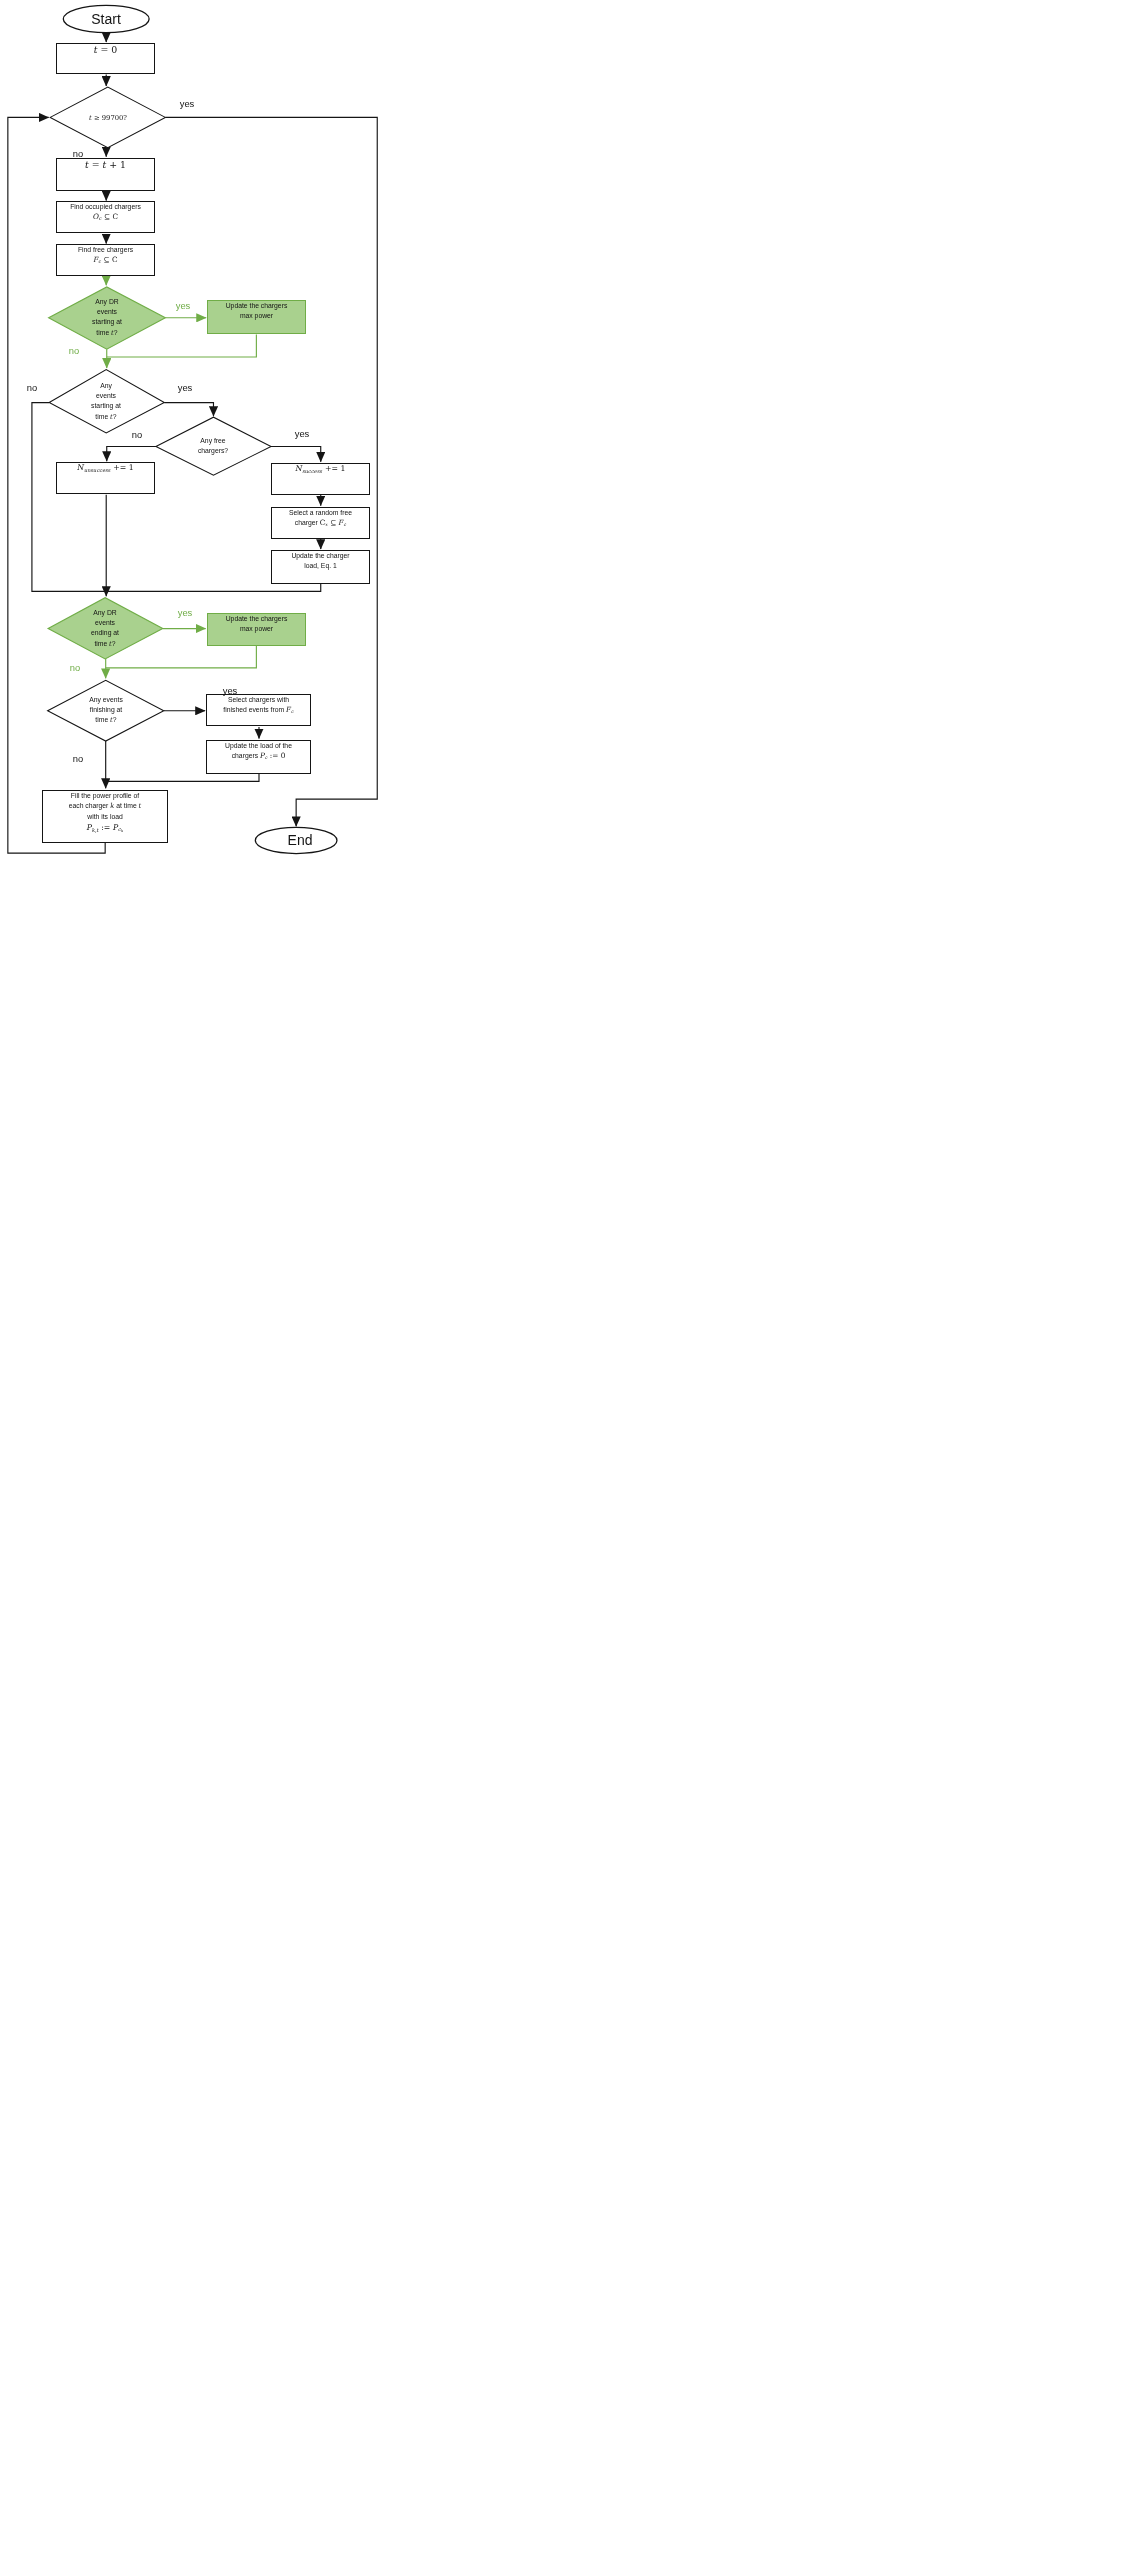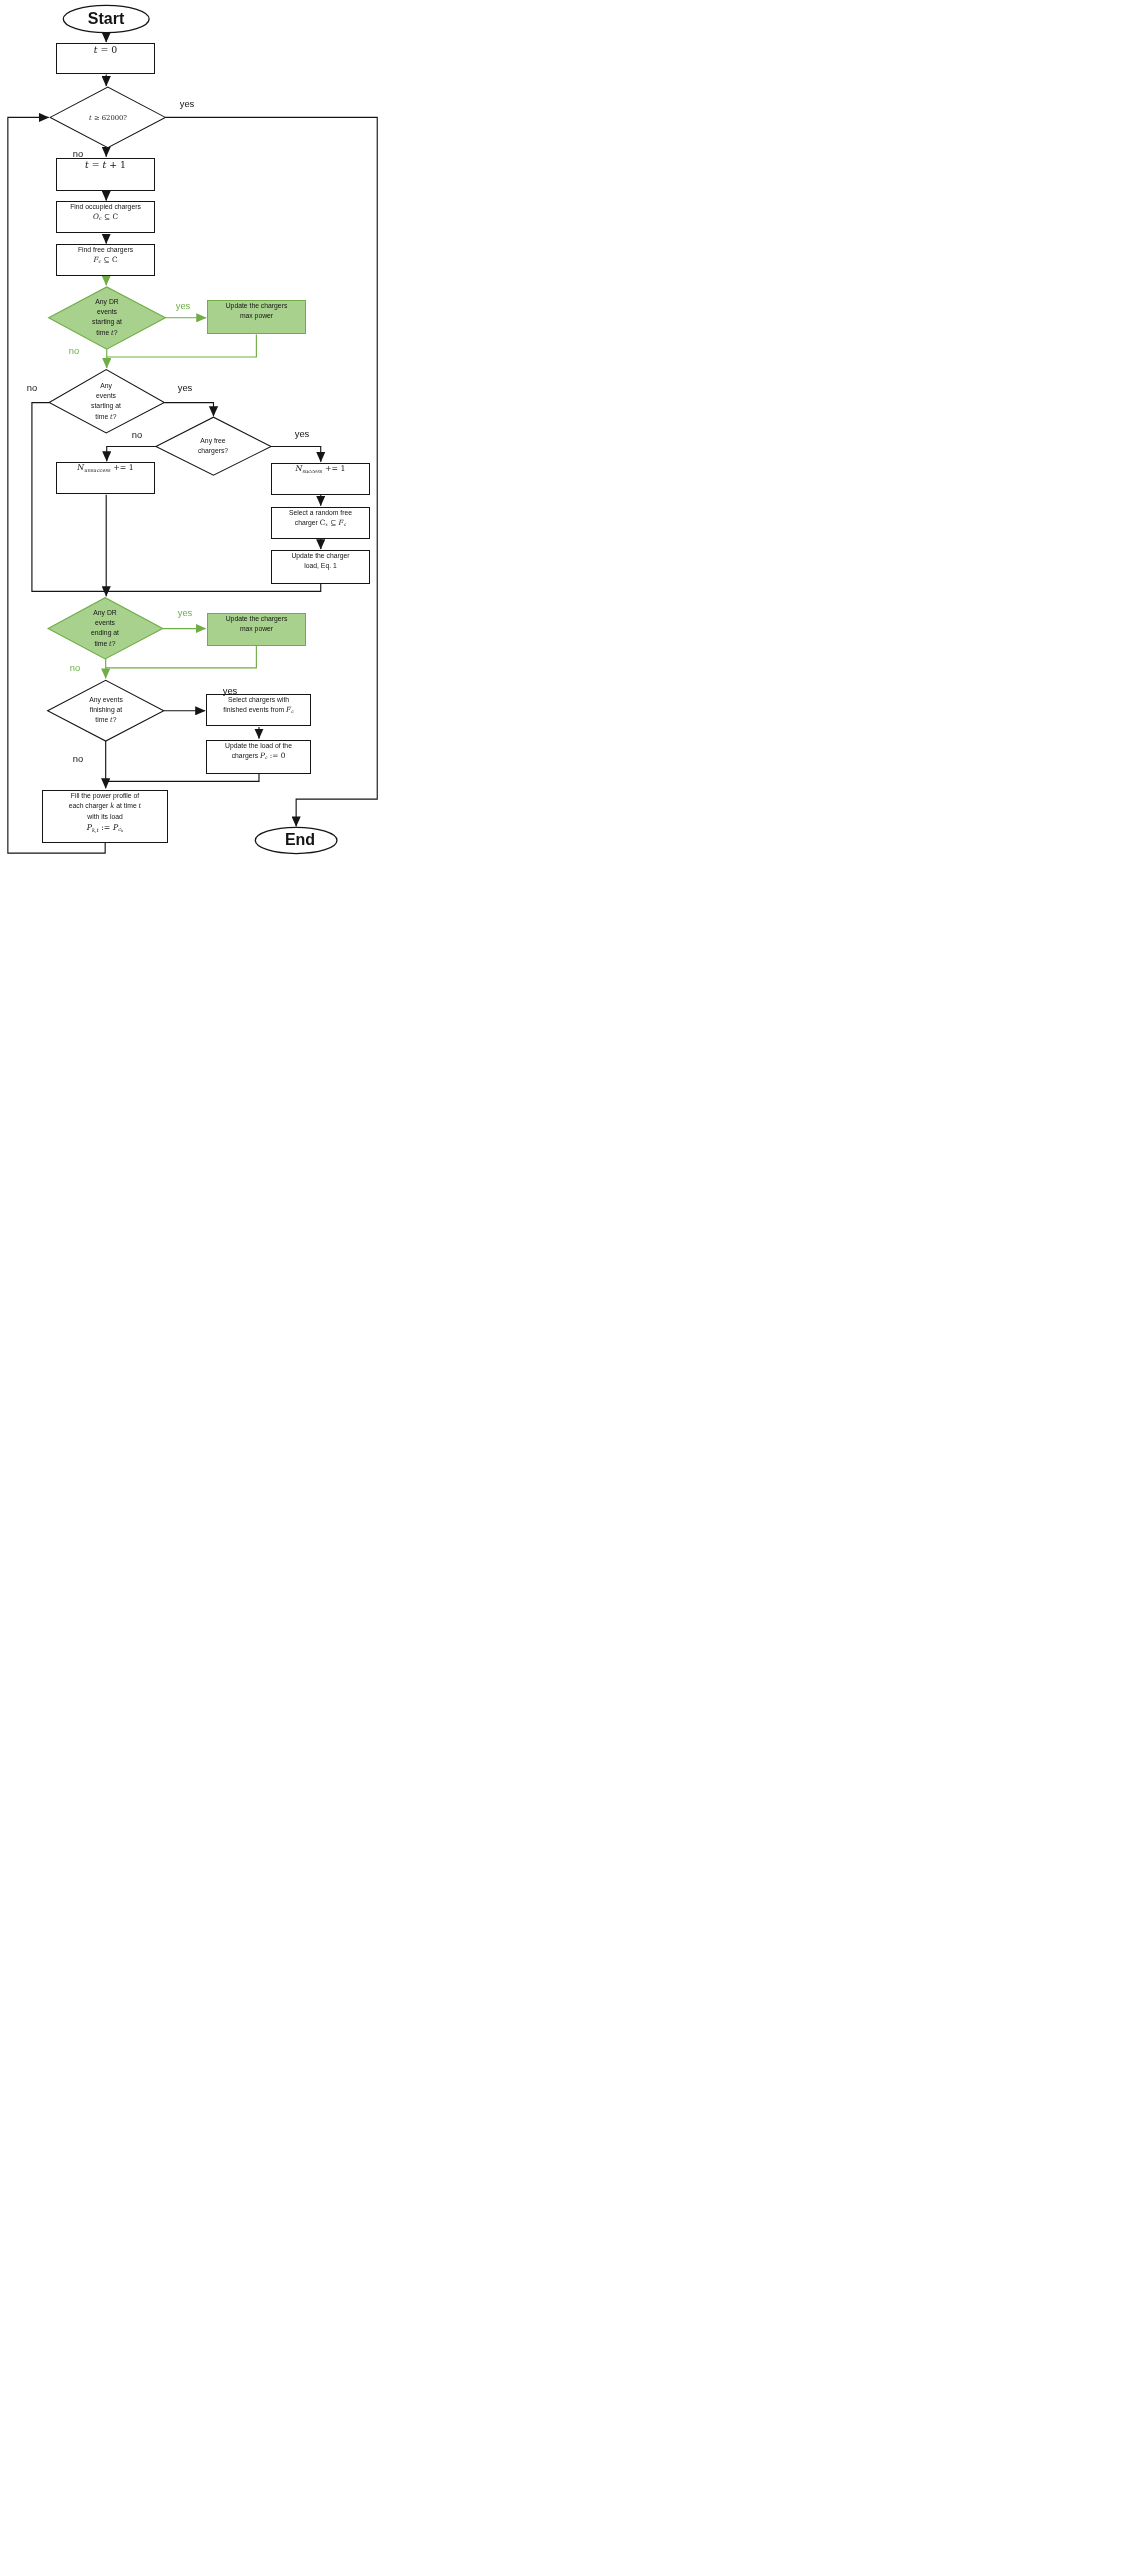--- a/index.html
+++ b/index.html
@@ -7,21 +7,21 @@
           font-family:"Liberation Sans",sans-serif;color:#141414;overflow:hidden;}
   svg.under{position:absolute;left:0;top:0;}
   .box{position:absolute;background:#fff;display:flex;justify-content:center;
        text-align:center;box-sizing:border-box;}
   .b3{border:1.6px solid #151515;}
   .b2{border:1px solid #151515;}
   .gbox{background:#a9d18e;border:1.3px solid #70ad47;}
   .ctr{position:absolute;transform:translate(-50%,-50%);text-align:center;white-space:nowrap;}
   .t13{font-size:6.8px;line-height:1.45;}
   .dl{font-size:6.8px;line-height:1.5;}
-  .term{font-size:16px;font-weight:bold;}
+  .term{font-size:14px;}
   .mi{font-family:"DejaVu Serif",serif;font-style:italic;}
   .mu{font-family:"DejaVu Serif",serif;font-style:normal;}
   .sb{font-family:"DejaVu Serif",serif;font-style:italic;font-size:66%;vertical-align:-0.3em;}
   .sbb{font-size:72%;vertical-align:-0.25em;}
   .m18{font-size:9.4px;}
   .m15{font-size:7.8px;}
   .m14{font-size:7.3px;}
   .lbl{font-size:9.4px;}
   .lgreen{color:#70ad47;}
 </style>
@@ -160,21 +160,21 @@
   <div class="box b3 t13" style="left:42px;top:790px;width:126px;height:53px">
     <div>
       <div>Fill the power profile of</div>
       <div><span>each charger </span><span class="mi">k</span><span> at time </span><span class="mi">t</span></div>
       <div>with its load</div>
       <div class="m15"><span class="mi">P</span><span class="sb">k,t</span><span class="mu"> := </span><span class="mi">P</span><span class="sb"><span>c</span><span class="sbb">k</span></span></div>
     </div>
   </div>
 
   <div class="ctr" style="left:108px;top:117px">
-    <span class="mi" style="font-size:6.8px">t</span><span class="mu" style="font-size:6.8px"> ≥ 62000?</span>
+    <span class="mi" style="font-size:6.8px">t</span><span class="mu" style="font-size:6.8px"> ≥ 99700?</span>
   </div>
 
   <div class="ctr dl" style="left:107px;top:317px">
     <div>Any DR</div>
       <div>events</div>
       <div>starting at</div>
     <div><span>time </span><span class="mi">t</span><span>?</span></div>
   </div>
 
   <div class="ctr dl" style="left:106px;top:401px">

